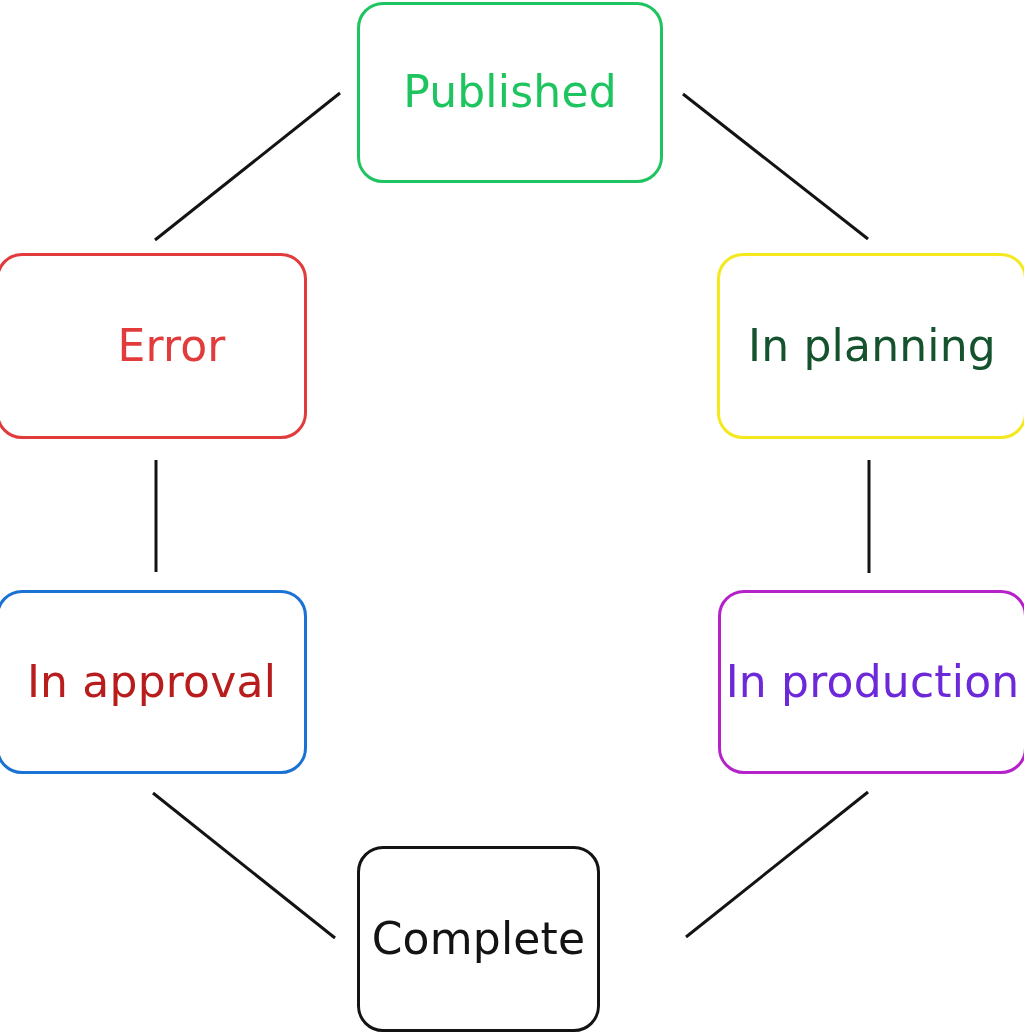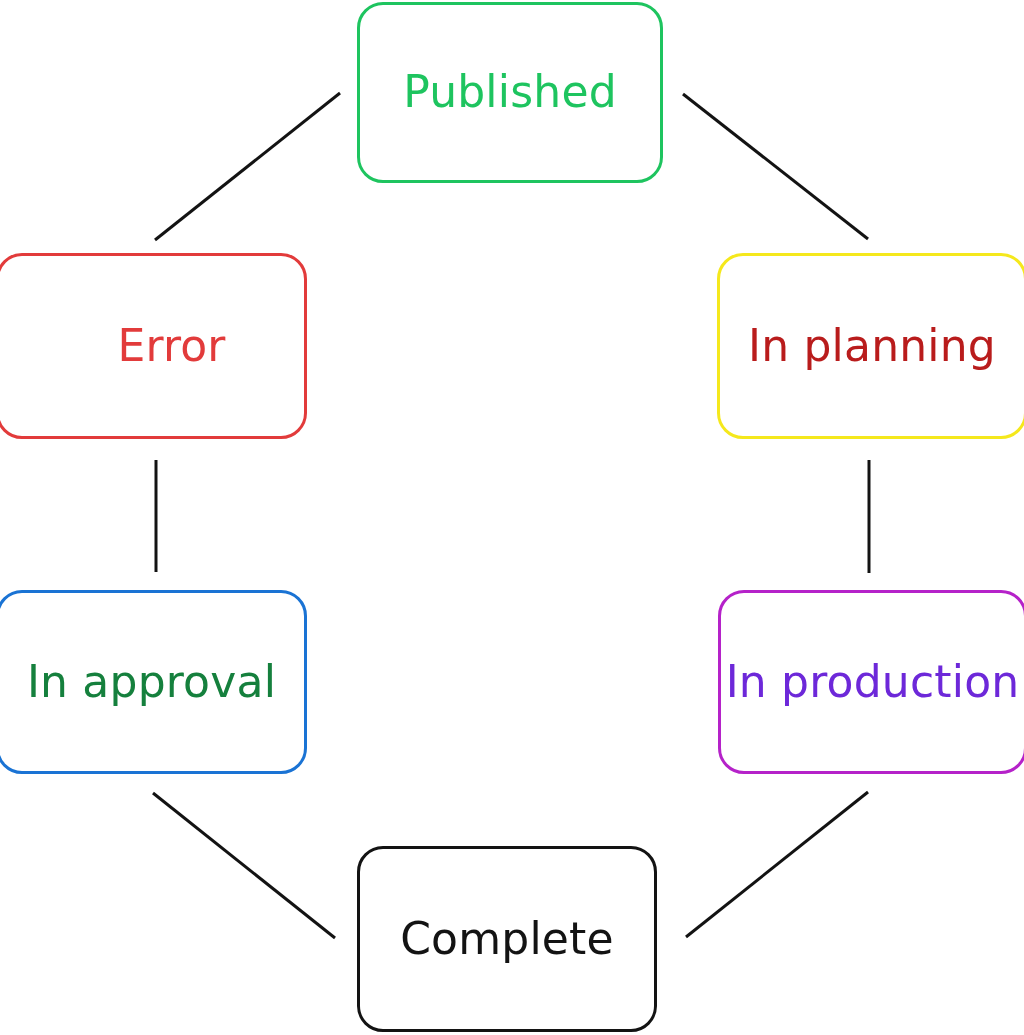--- a/index.html
+++ b/index.html
@@ -42,21 +42,21 @@
     font-size: 44px;
     line-height: 1.1;
     font-weight: 400;
     letter-spacing: 0.2px;
     white-space: nowrap;
   }
   
   #node-published      { left: 357px; top: 2px;   width: 306px; height: 181px; }
   #node-in-planning    { left: 717px; top: 253px; width: 310px; height: 186px; }
   #node-in-production  { left: 718px; top: 590px; width: 309px; height: 184px; }
-  #node-complete       { left: 357px; top: 846px; width: 300px; height: 186px; }
+  #node-complete       { left: 357px; top: 846px; width: 243px; height: 186px; }
   #node-in-approval    { left: -4px;  top: 590px; width: 311px; height: 184px; }
   #node-error          { left: -4px;  top: 253px; width: 311px; height: 186px; }
 </style>
 </head>
 <body>
 
 <div id="diagram-canvas" style="width: 1024px; height: 1035px; background: rgb(255, 255, 255);">
 
   <svg id="connector-layer" viewBox="0 0 1024 1035" width="1024" height="1035" xmlns="http://www.w3.org/2000/svg">
     <line x1="340" y1="93" x2="155" y2="240" stroke="#131313" stroke-width="3" stroke-linecap="butt"></line>
@@ -65,32 +65,32 @@
     <line x1="868" y1="792" x2="686" y2="937" stroke="#131313" stroke-width="3" stroke-linecap="butt"></line>
     <line x1="335" y1="938" x2="153" y2="793" stroke="#131313" stroke-width="3" stroke-linecap="butt"></line>
     <line x1="156" y1="460" x2="156" y2="572" stroke="#131313" stroke-width="3" stroke-linecap="butt"></line>
   </svg>
 
   <div class="node" id="node-published" style="border-color: rgb(30, 196, 95); background-color: rgb(255, 255, 255);">
     <span class="node-label" style="color: rgb(30, 196, 95);">Published</span>
   </div>
 
   <div class="node" id="node-in-planning" style="border-color: rgb(245, 232, 28); background-color: rgb(255, 255, 255);">
-    <span class="node-label" style="color: #b91c1c;">In planning</span>
+    <span class="node-label" style="color: #14532d;">In planning</span>
   </div>
 
   <div class="node" id="node-in-production" style="border-color: rgb(181, 34, 201); background-color: rgb(255, 255, 255);">
     <span class="node-label" style="color: #6d28d9;">In production</span>
   </div>
 
   <div class="node" id="node-complete" style="border-color: rgb(19, 19, 19); background-color: rgb(255, 255, 255);">
     <span class="node-label" style="color: rgb(19, 19, 19);">Complete</span>
   </div>
 
   <div class="node" id="node-in-approval" style="border-color: rgb(26, 115, 212); background-color: rgb(255, 255, 255);">
-    <span class="node-label" style="color: #15803d;">In approval</span>
+    <span class="node-label" style="color: #b91c1c;">In approval</span>
   </div>
 
   <div class="node" id="node-error" style="border-color: rgb(226, 59, 59); background-color: rgb(255, 255, 255);">
     <span class="node-label" style="color: rgb(226, 59, 59); margin-left: 40px;">Error</span>
   </div>
 
 </div>
 
 </body></html>

